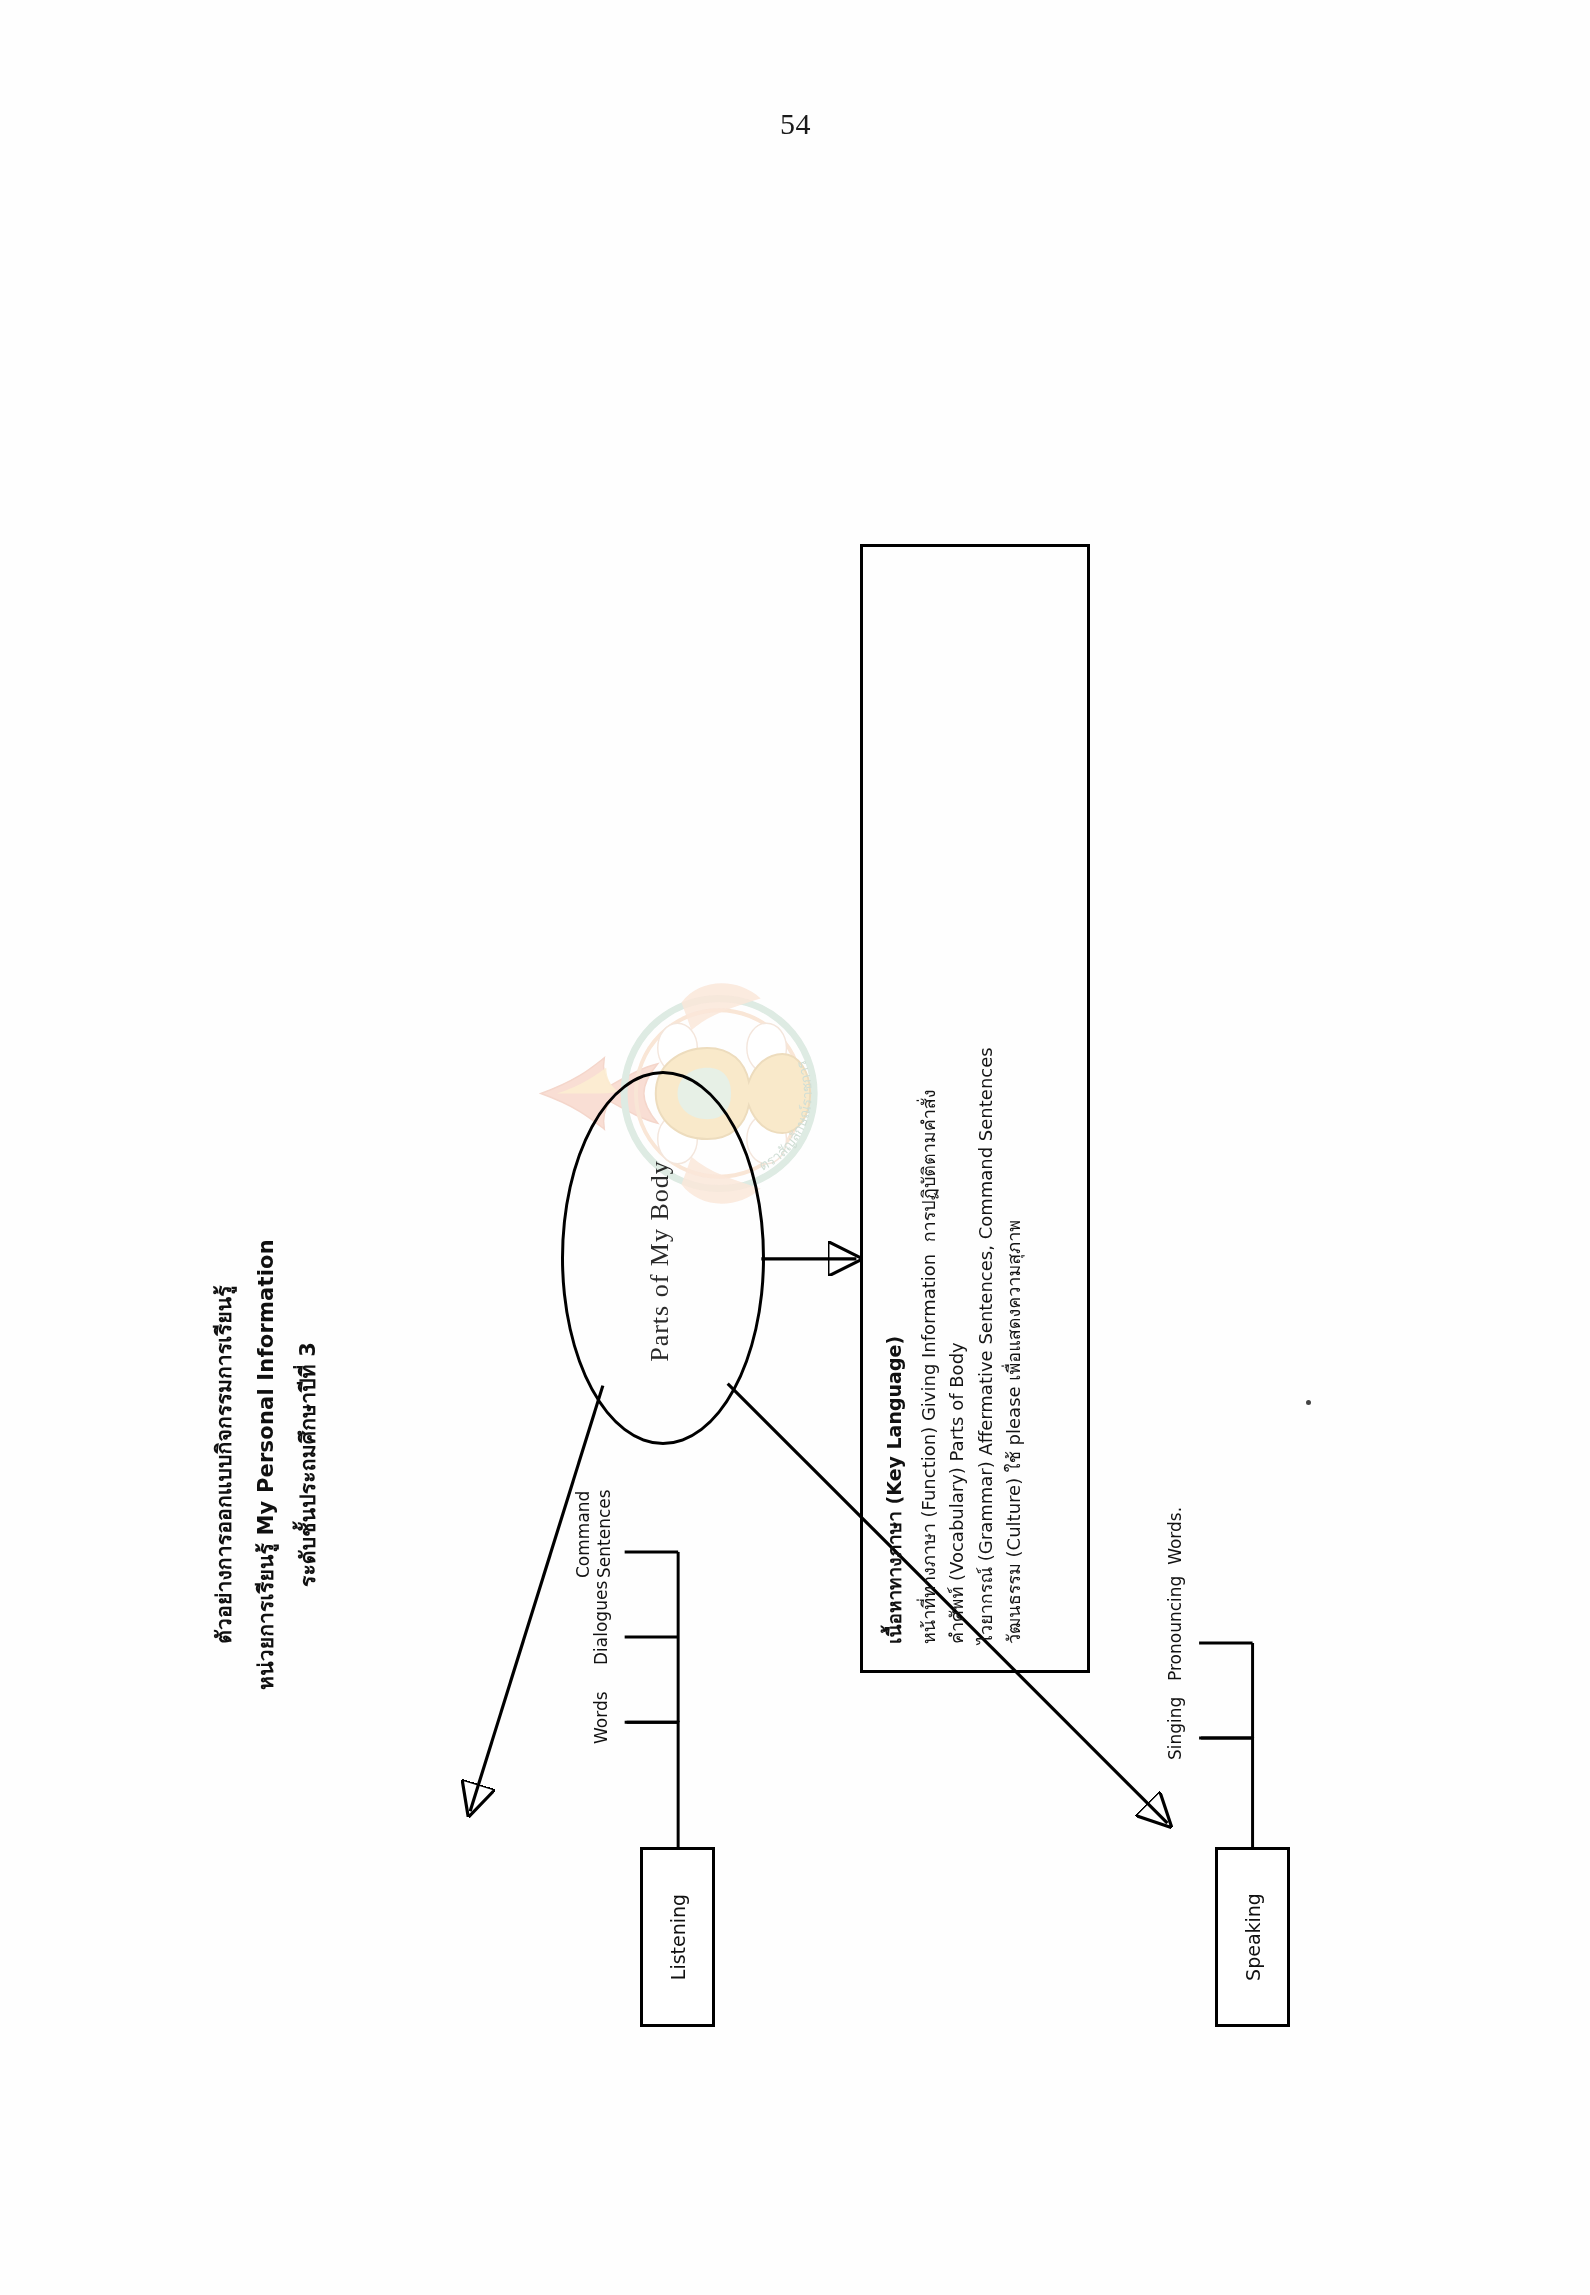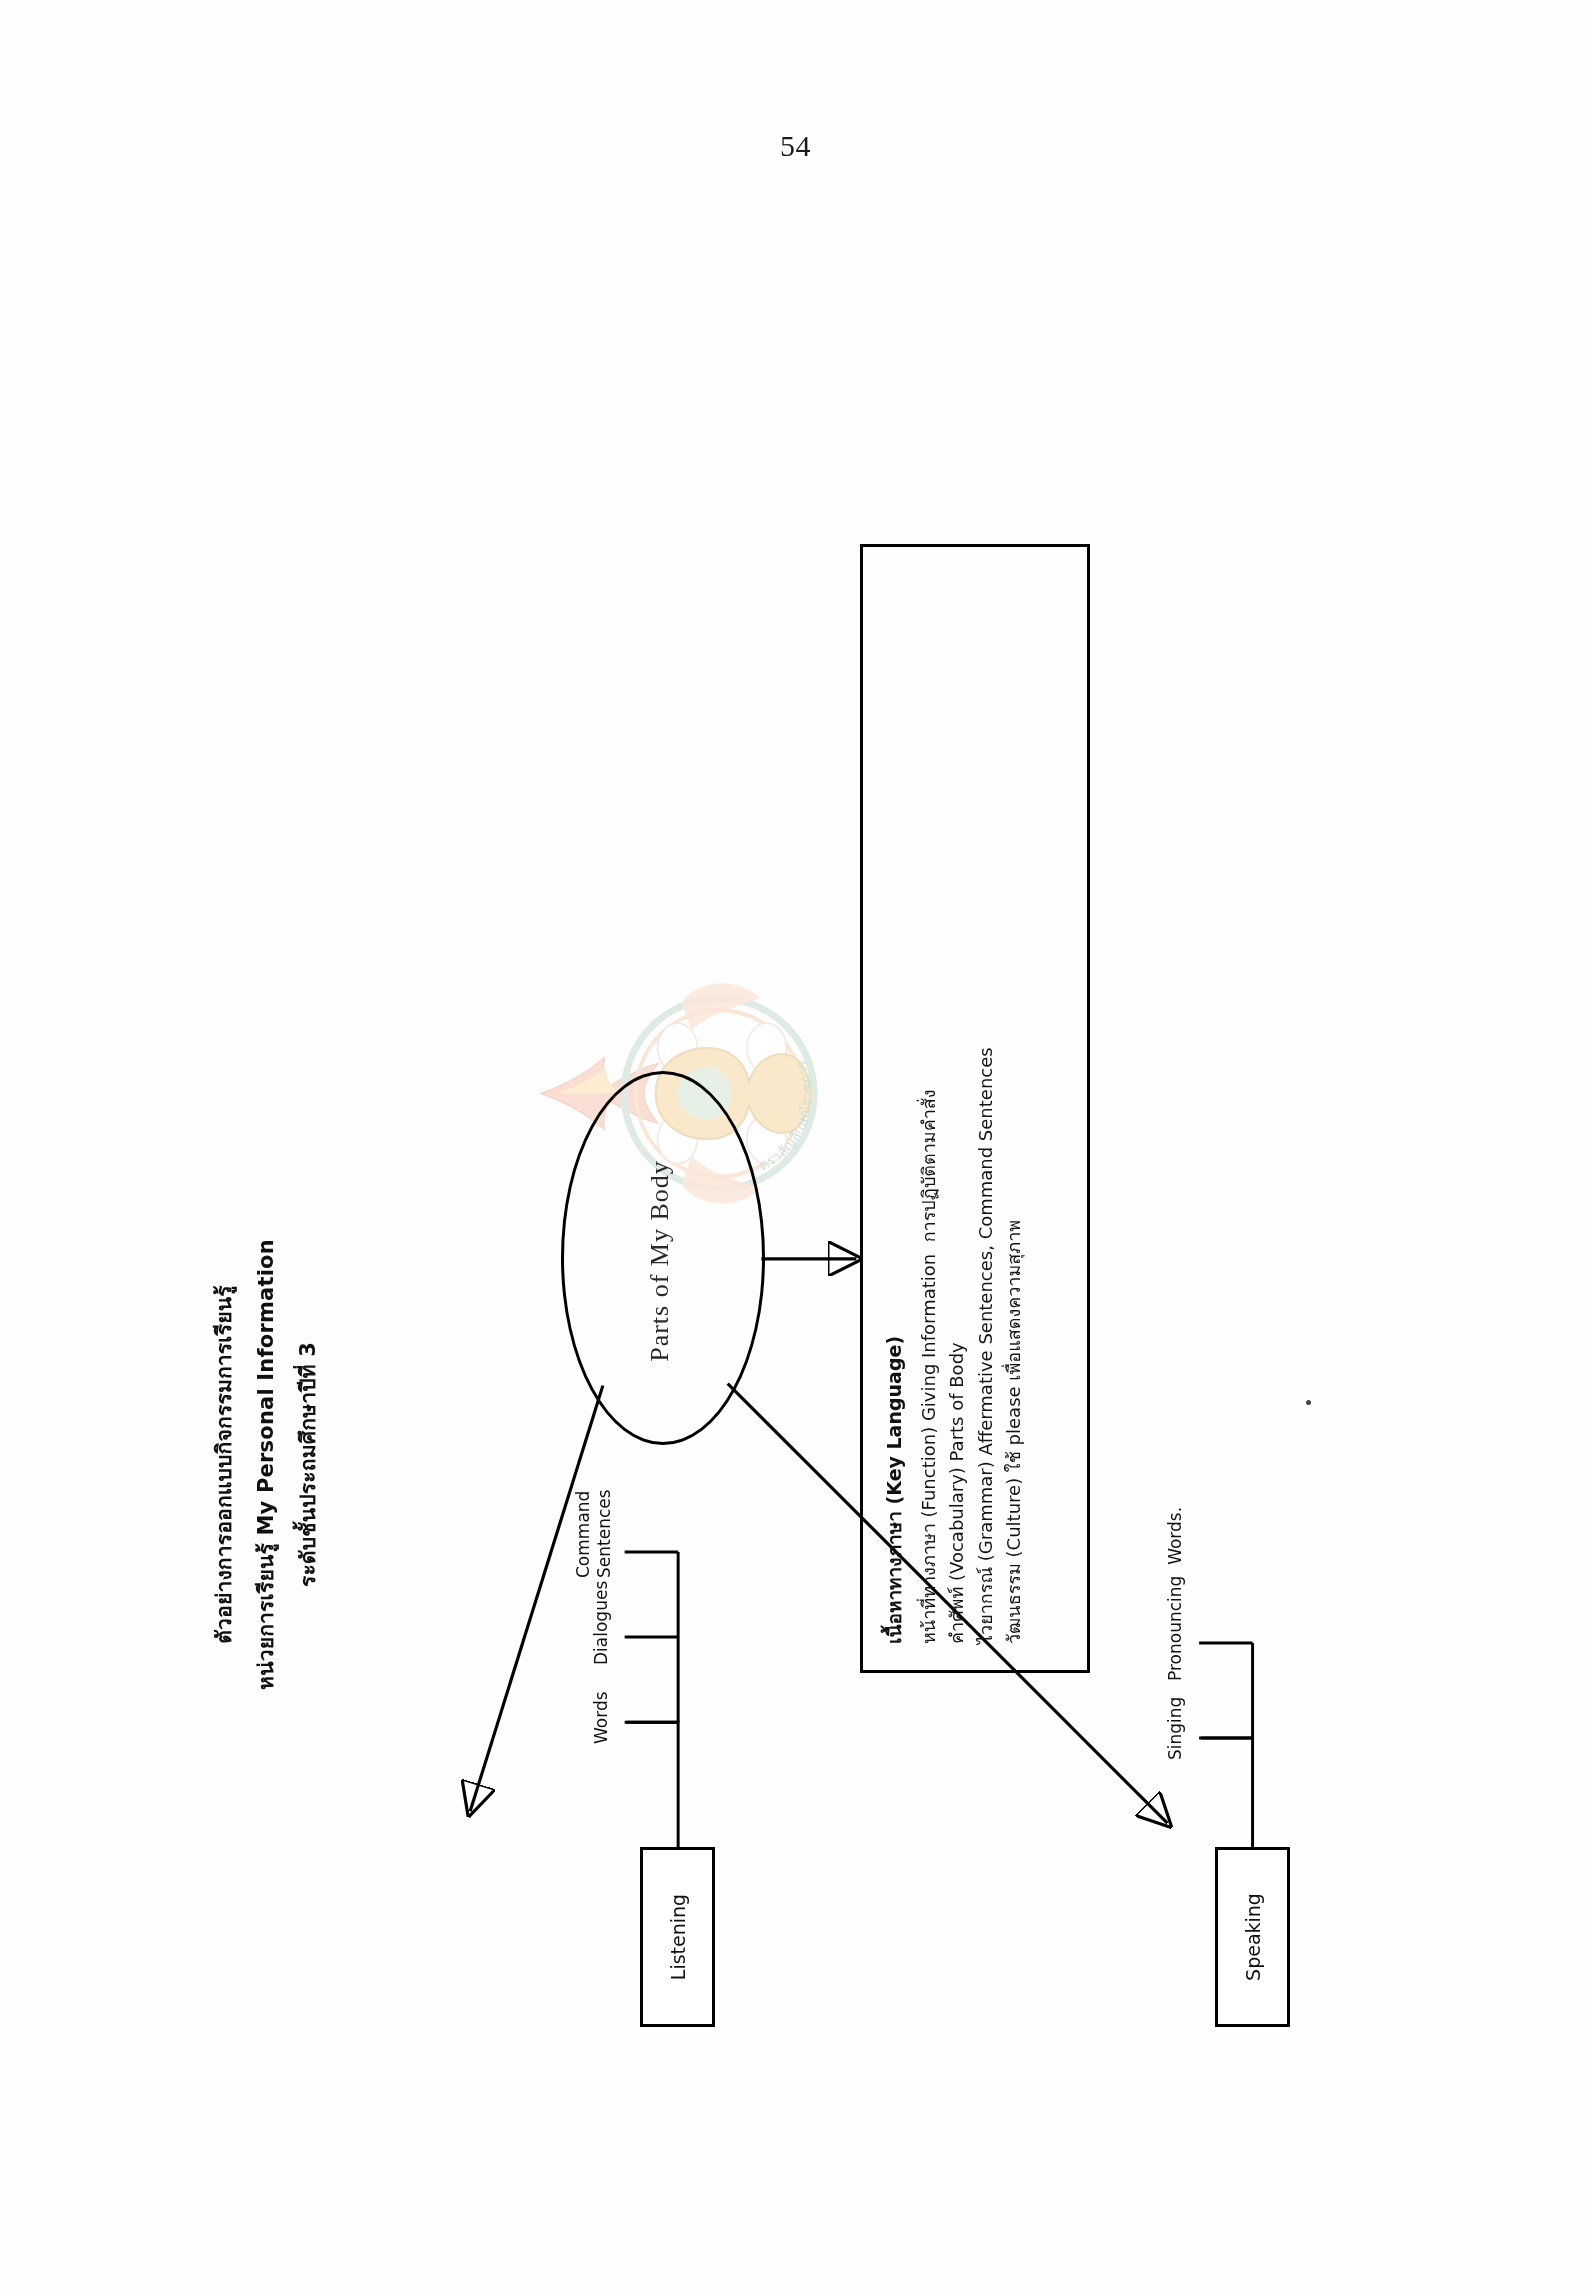--- a/index.html
+++ b/index.html
@@ -27,21 +27,20 @@
   #page-number {
     position: absolute;
     left: 0;
     top: 107px;
     width: 1591px;
     text-align: center;
     font-size: 30px;
     font-family: "Liberation Serif", serif;
     color: #1a1a1a;
     letter-spacing: 0.5px;
-    margin-top: 22px;
   }
 
   
   #canvas {
     position: absolute;
     width: 1980px;
     height: 1238px;
     left: 50%;
     top: 50%;
     transform: translate(-50%, -50%) rotate(-90deg);

